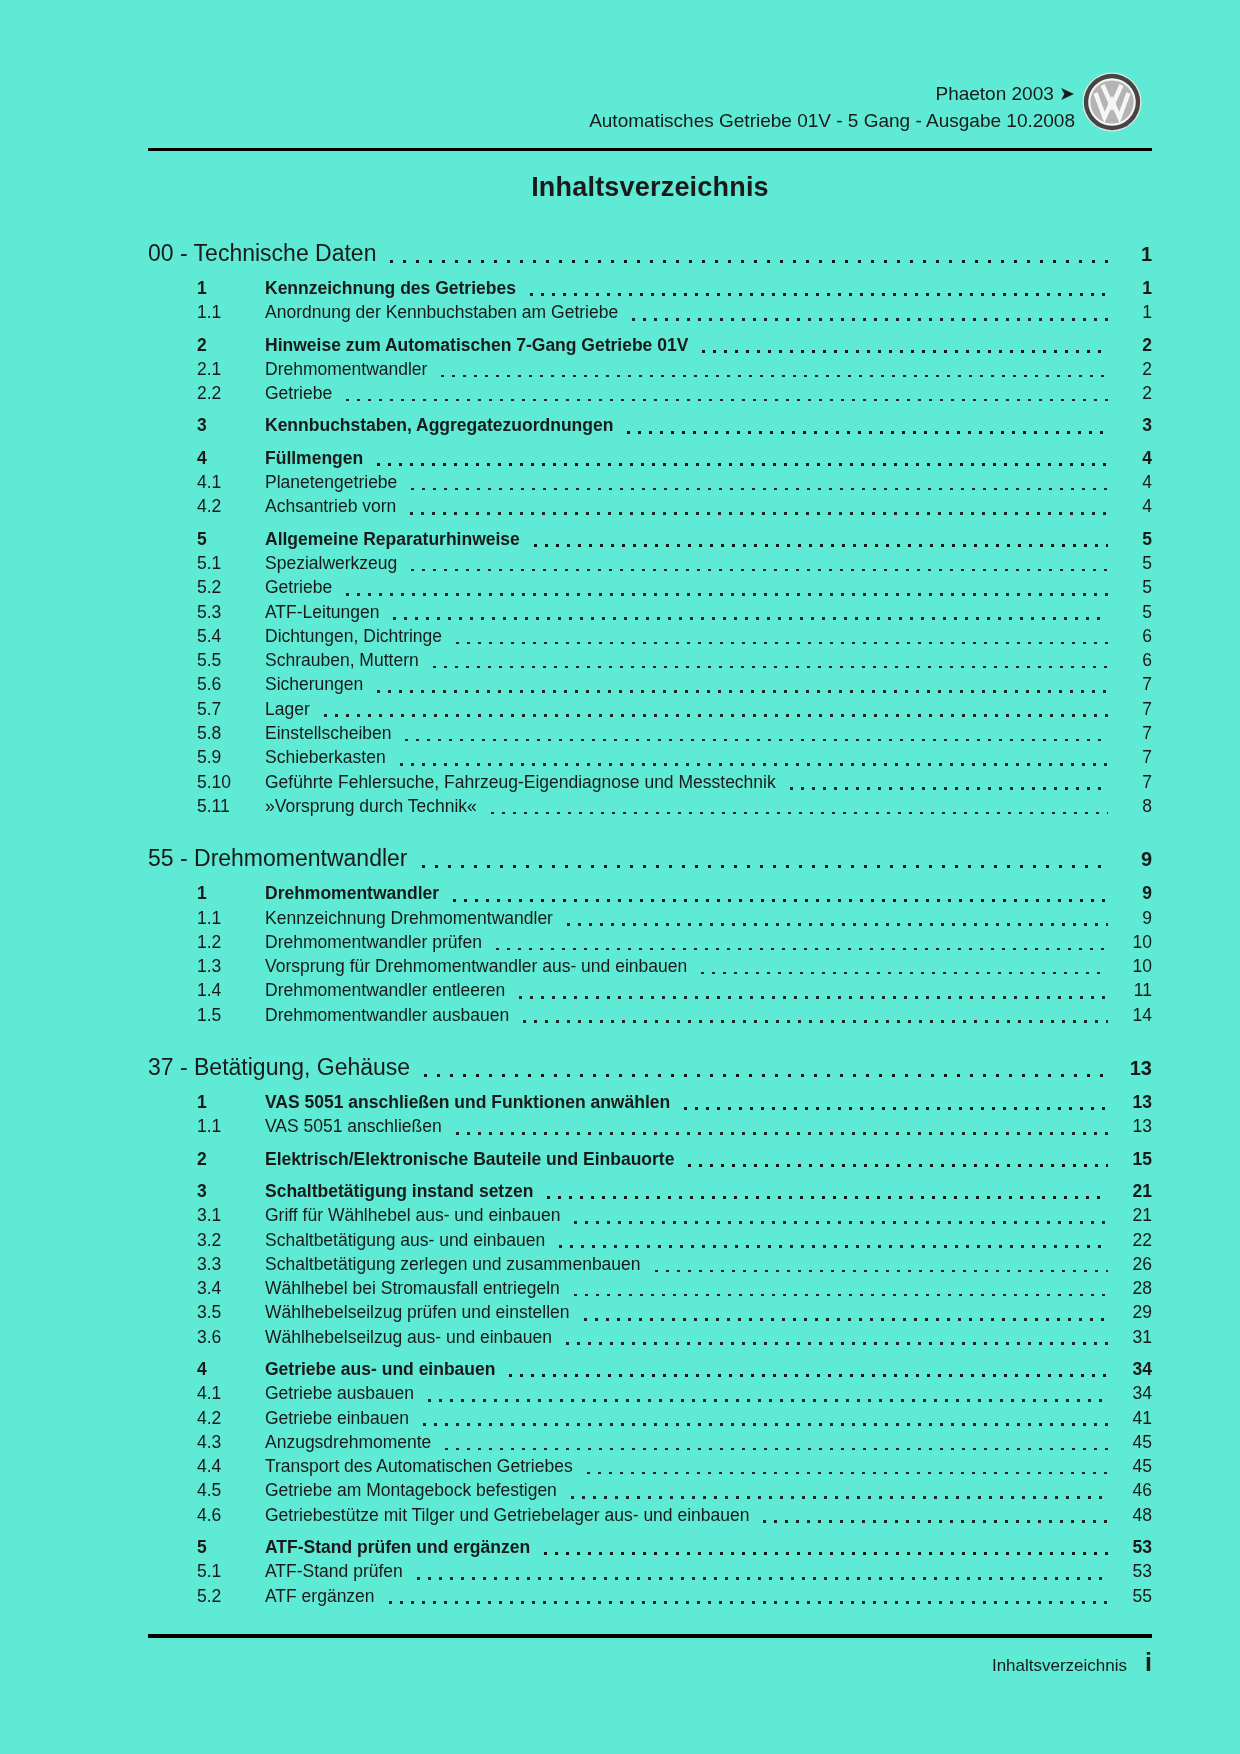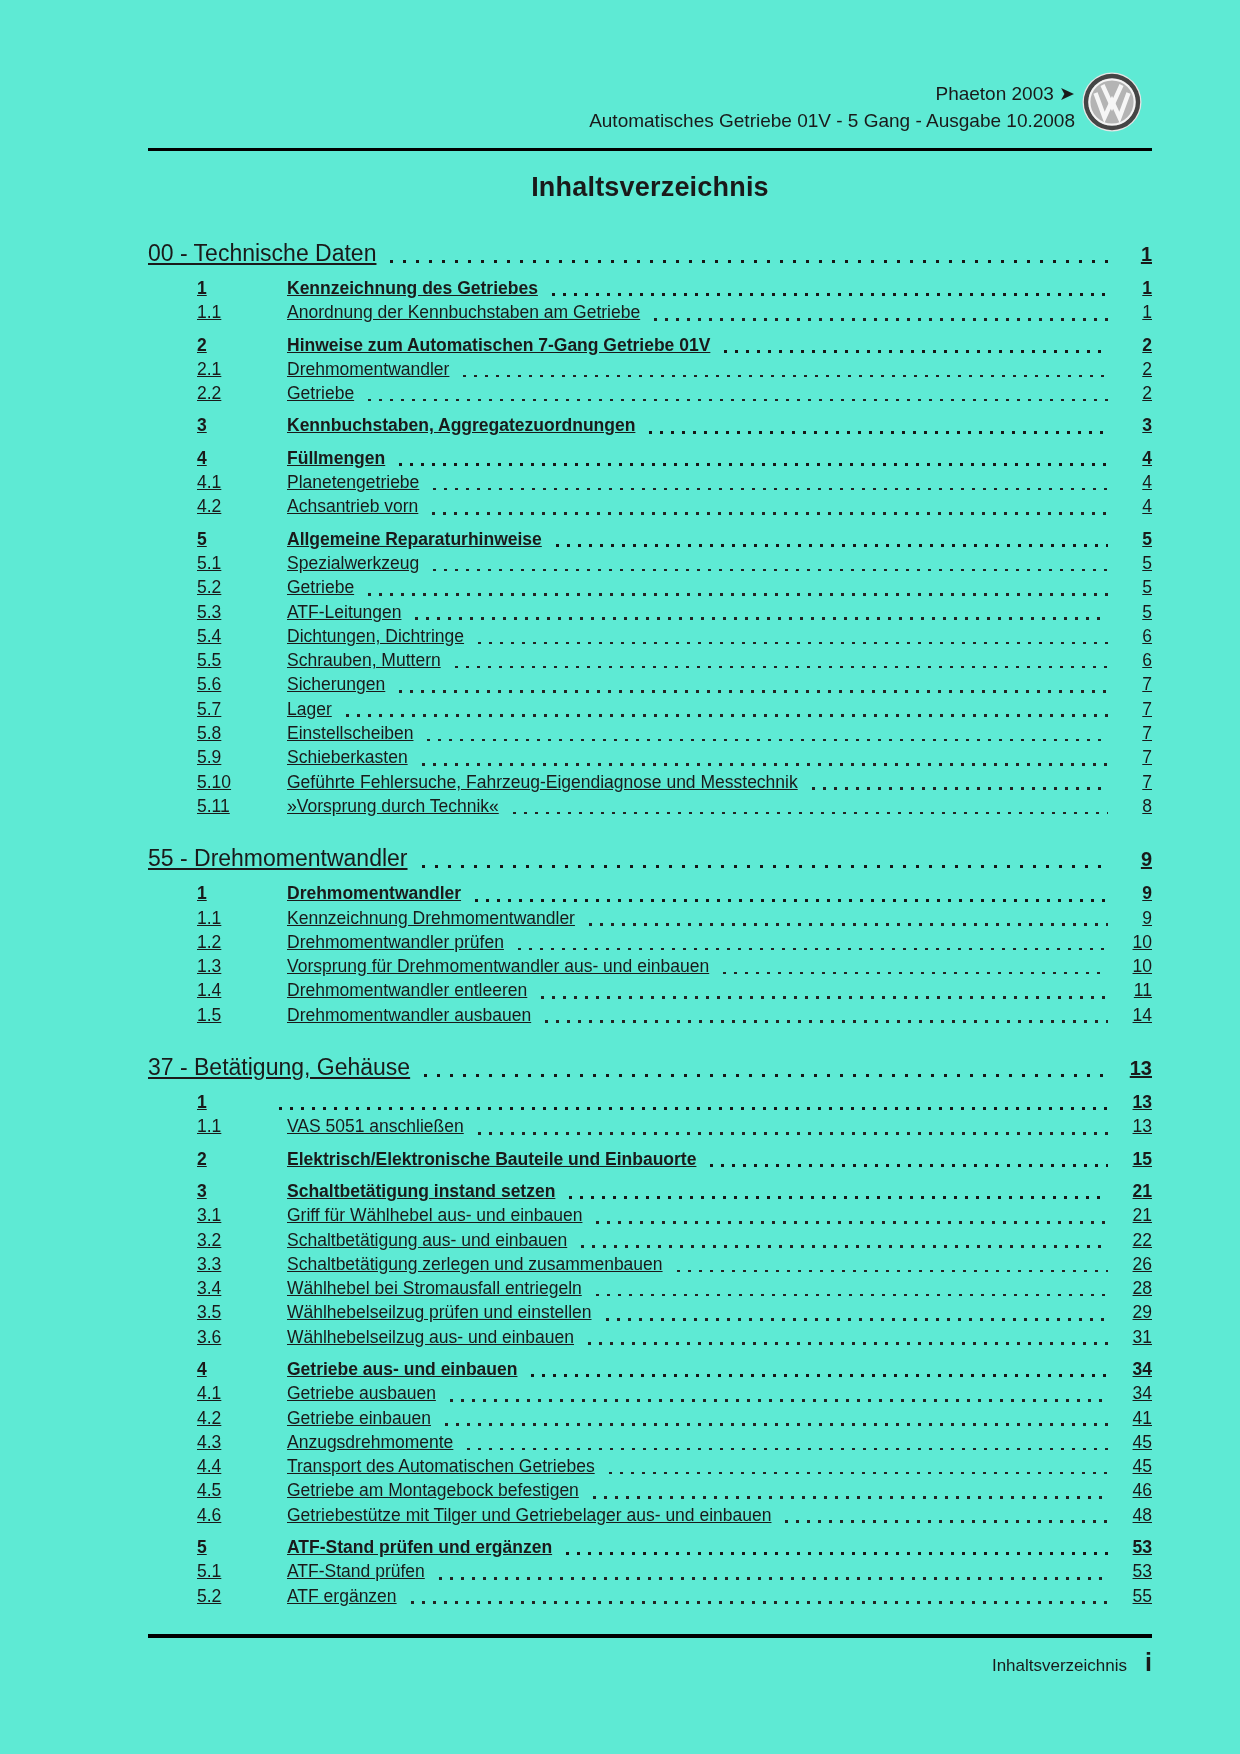--- a/index.html
+++ b/index.html
@@ -25,36 +25,36 @@
   }
   
   .doc-title {
     margin:21px 88px 0 148px;
     text-align:center;
     font-size:27px; font-weight:bold;
     letter-spacing:0.2px;
   }
   
   .toc { margin:36px 88px 0 148px; }
-  .toc-section { margin-bottom:26px;text-decoration:underline; }
+  .toc-section { margin-bottom:26px; }
   .s-row {
     display:flex; align-items:baseline;
     font-size:23px; line-height:28px;
     margin-bottom:6px; white-space:nowrap;
   }
   .s-title { flex:0 0 auto; }
   .s-page { flex:0 0 auto; min-width:34px; text-align:right; font-size:20px; font-weight:bold; }
   .e-row {
     display:flex; align-items:baseline;
     font-size:17.5px; line-height:24.3px; height:24.3px;
     white-space:nowrap;
   }
   .e-row.bold { font-weight:bold; margin-top:8px; }
   .e-num { flex:0 0 68px; margin-left:49px; }
-  .e-title { flex:0 0 auto;margin-left:22px; }
+  .e-title { flex:0 0 auto; }
   .e-page { flex:0 0 auto; min-width:34px; text-align:right; }
   
   .leader {
     flex:1 1 auto; align-self:flex-end;
     height:2.6px; margin:0 10px 4px 14px;
     background-image:repeating-linear-gradient(to right,#232323 0,#232323 2.6px,transparent 2.6px,transparent 11px);
   }
   .s-row .leader {
     height:3.4px; margin-bottom:5px;
     background-image:repeating-linear-gradient(to right,#161616 0,#161616 3.4px,transparent 3.4px,transparent 13px);
@@ -275,20 +275,21 @@
         </div>
       </div>
       <div class="toc-section">
         <div class="s-row">
           <div class="s-title">37 - Betätigung, Gehäuse</div>
           <div class="leader"></div>
           <div class="s-page">13</div>
         </div>
         <div class="e-row bold">
           <div class="e-num">1</div>
+          <div class="e-title">VAS 5051 anschließen und Funktionen anwählen</div>
           <div class="leader"></div>
           <div class="e-page">13</div>
         </div>
         <div class="e-row">
           <div class="e-num">1.1</div>
           <div class="e-title">VAS 5051 anschließen</div>
           <div class="leader"></div>
           <div class="e-page">13</div>
         </div>
         <div class="e-row bold">

